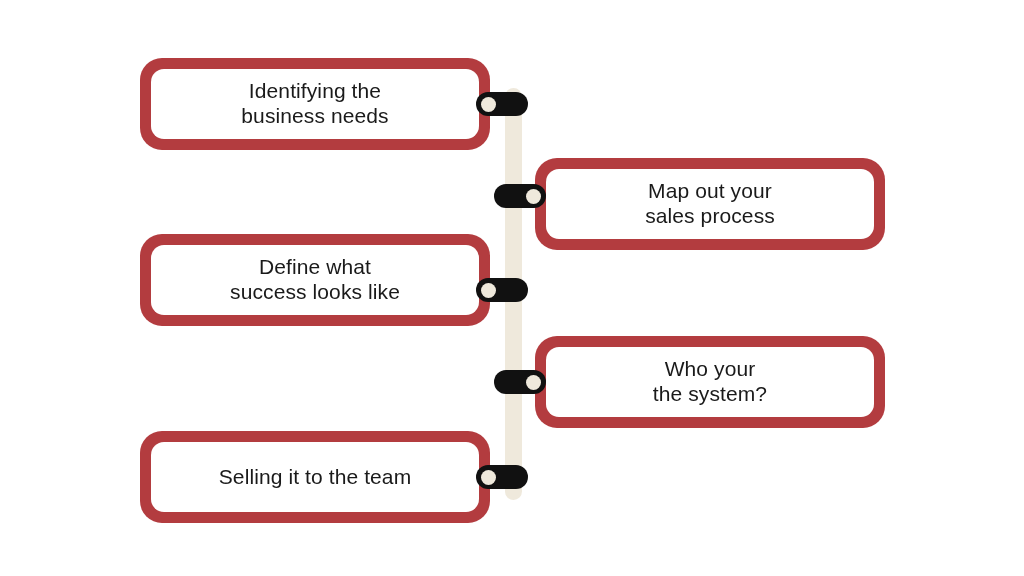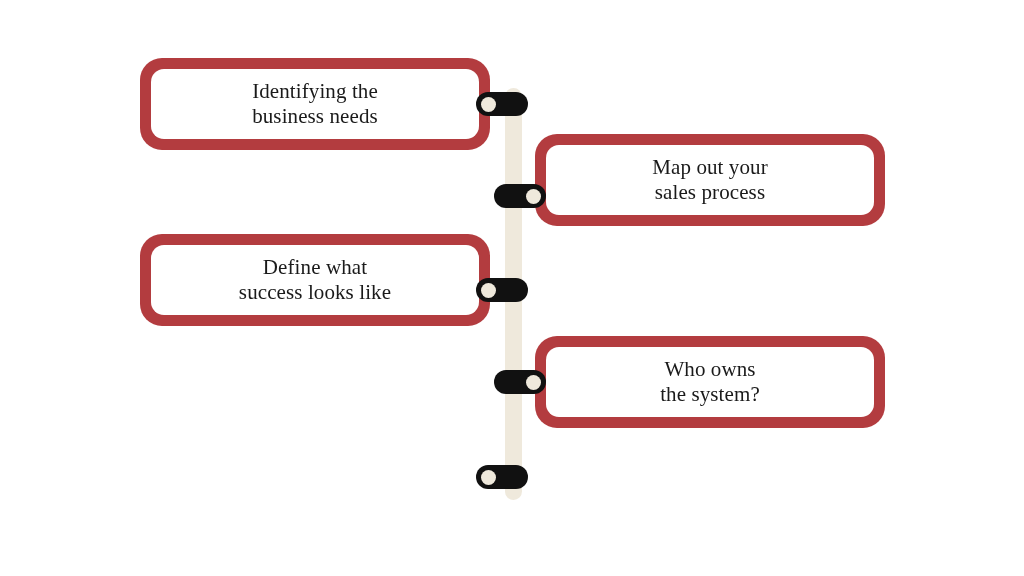--- a/index.html
+++ b/index.html
@@ -54,29 +54,28 @@
     text-align: center;
   }
   .node-label {
     color: #1A1A1A;
     font-size: 21px;
     line-height: 1.18;
     font-weight: 400;
     letter-spacing: 0.1px;
     white-space: pre-line;
     padding: 0 14px;
-    font-family: Liberation Serif, serif;
   }
 
   
   .node.left  { left: 140px; }
   .node.right { left: 535px; }
 
   .row-0 { top: 58px; }
-  .row-1 { top: 134px; }
+  .row-1 { top: 158px; }
   .row-2 { top: 234px; }
   .row-3 { top: 336px; }
   .row-4 { top: 431px; }
 
   
   .connector {
     position: absolute;
     width: 52px;
     height: 24px;
     background: #111111;
@@ -134,25 +133,30 @@
       <span class="node-label">Define what
 success looks like</span>
     </div>
   </div>
   <div class="connector from-left conn-2">
     <span class="dot"></span>
   </div>
 
   <div class="node right row-3">
     <div class="node-inner">
-      <span class="node-label">Who owns
+      <span class="node-label">Who your
 the system?</span>
     </div>
   </div>
   <div class="connector from-right conn-3">
     <span class="dot"></span>
   </div>
 
+  <div class="node left row-4">
+    <div class="node-inner">
+      <span class="node-label">Selling it to the team</span>
+    </div>
+  </div>
   <div class="connector from-left conn-4">
     <span class="dot"></span>
   </div>
 
 </div>
 
 </body></html>

